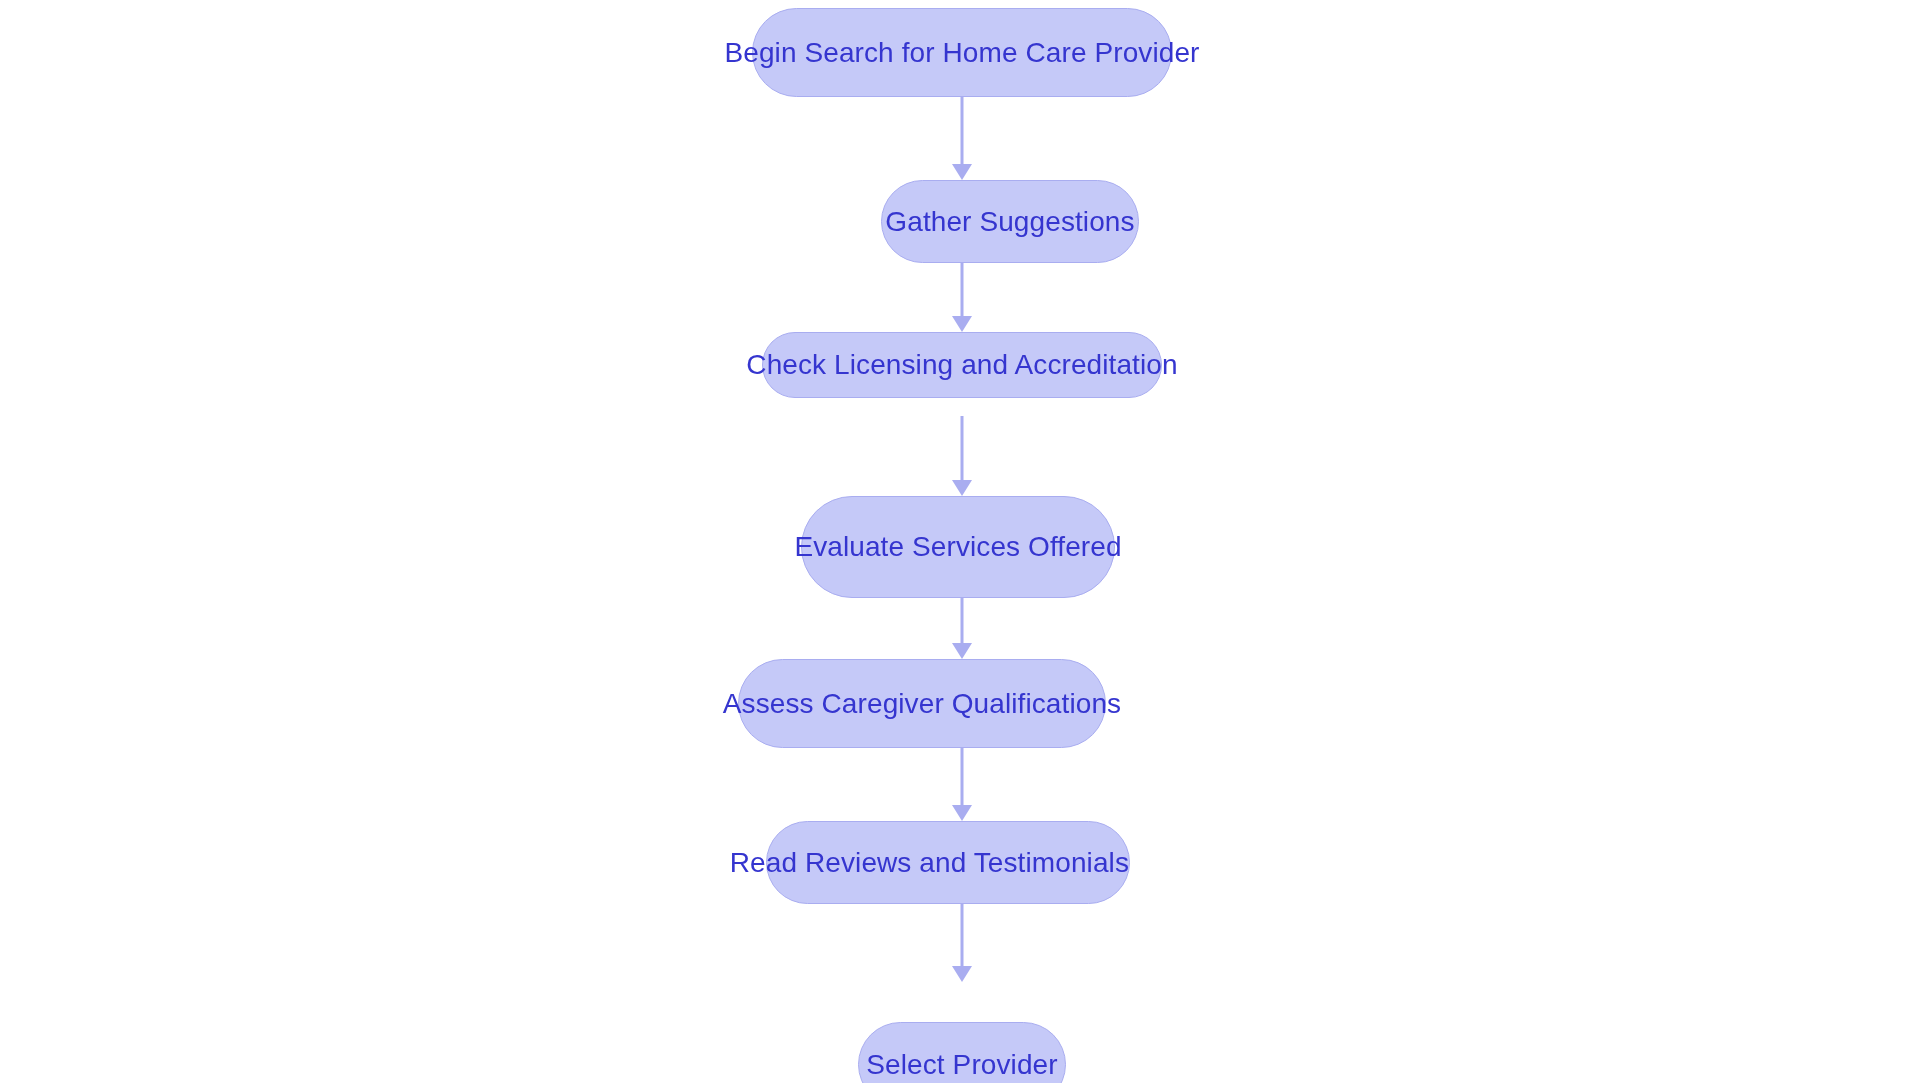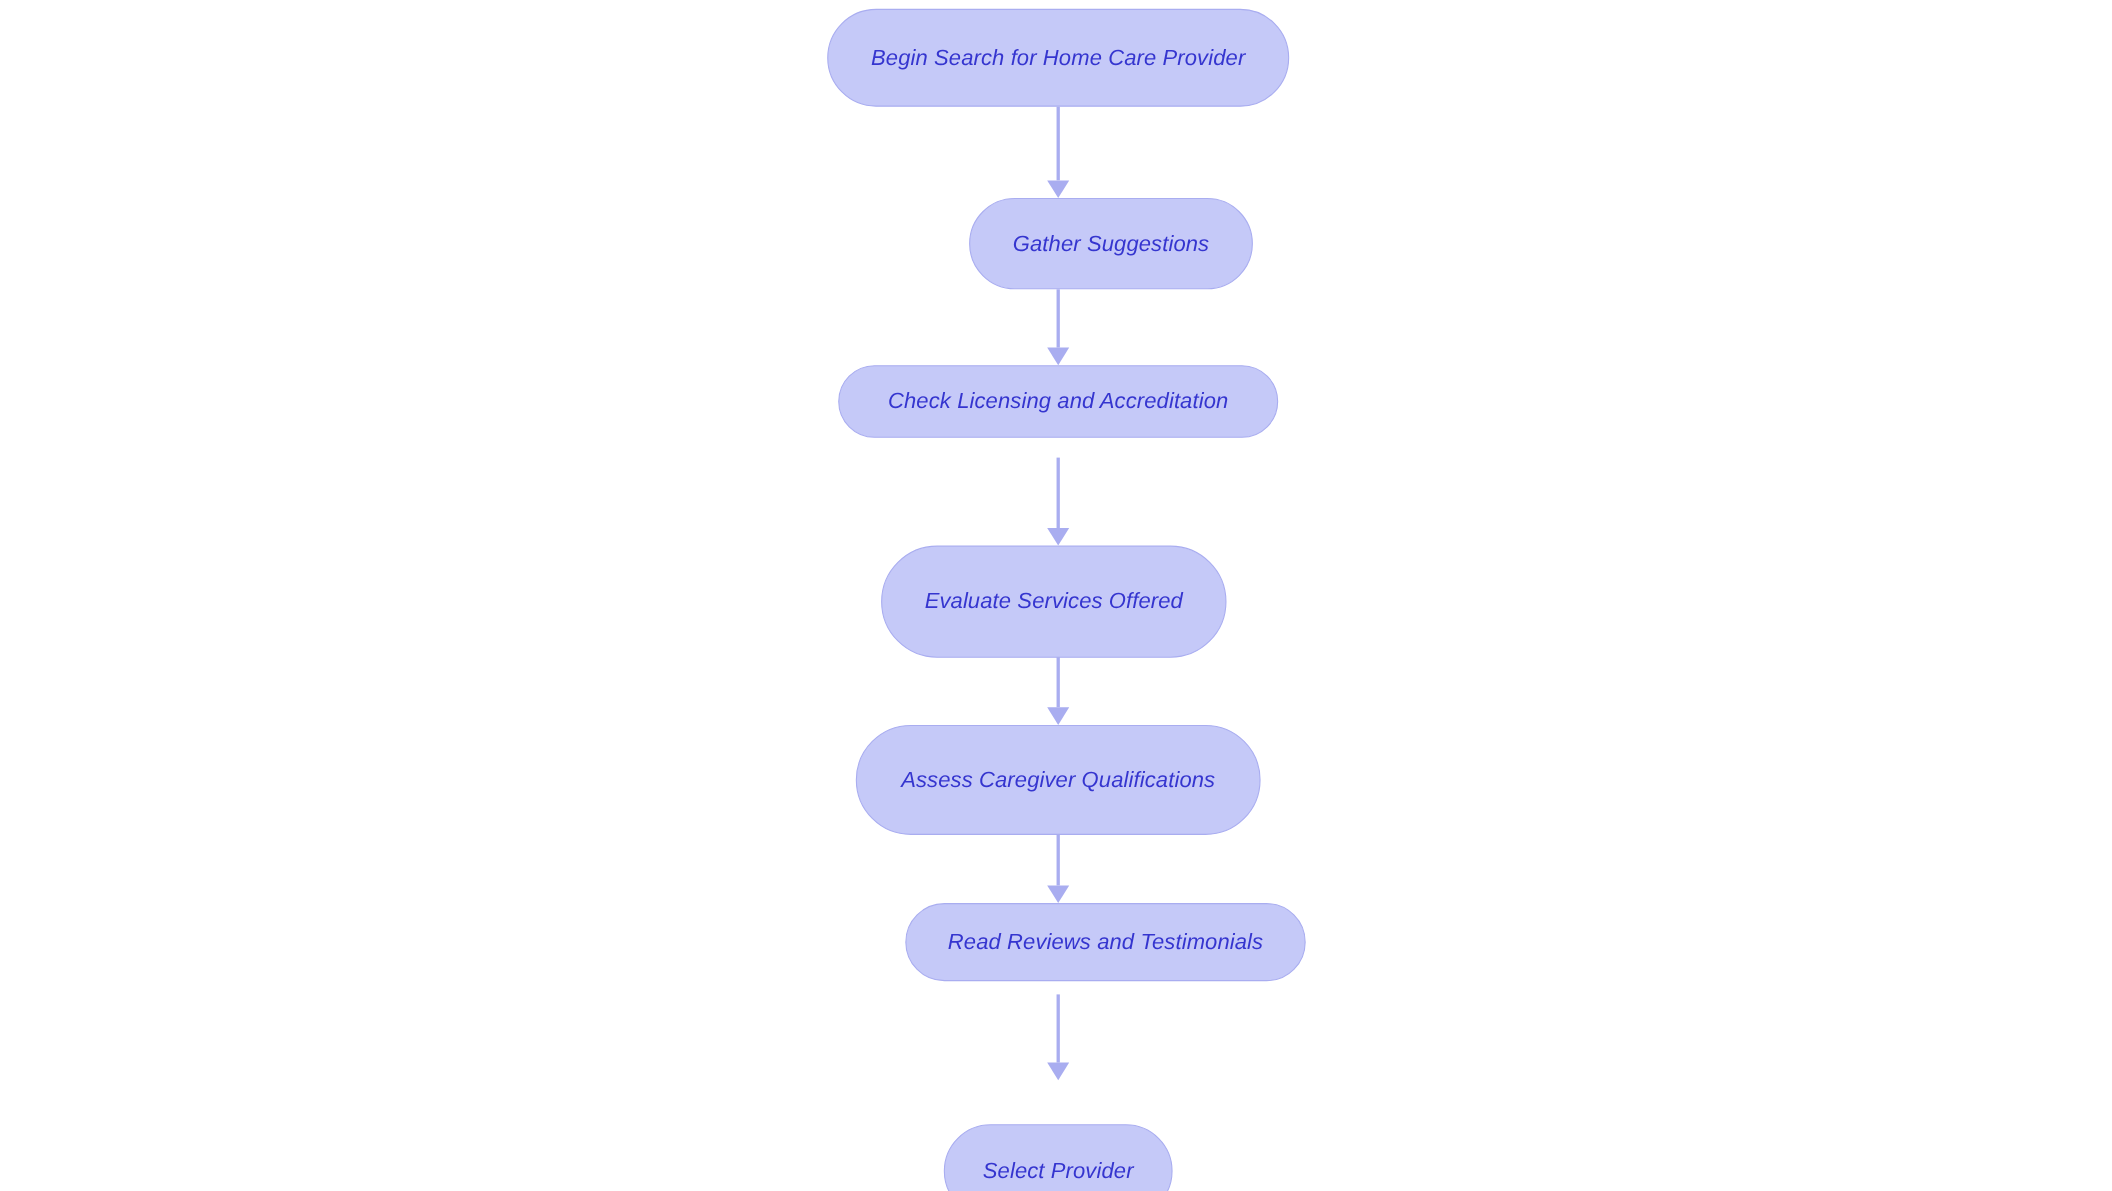--- a/index.html
+++ b/index.html
@@ -22,26 +22,25 @@
   .flow-node {
     position: absolute;
     box-sizing: border-box;
     background: #c5c9f8;
     border: 1.6px solid #a9adf0;
     border-radius: 999px;
     display: flex;
     align-items: center;
     justify-content: center;
     color: #3535cf;
-    font-size: 20px;
+    font-size: 28px;
     font-weight: 400;
     letter-spacing: 0.1px;
     white-space: nowrap;
     line-height: 1;
-    font-style: italic;
   }
   .flow-connector {
     position: absolute;
     pointer-events: none;
   }
   .flow-connector .conn-line {
     position: absolute;
     left: 50%;
     top: 0;
     transform: translateX(-50%);
@@ -104,25 +103,25 @@
   </div>
 
   <div class="flow-node" style="left:762px; top:332px; width:400px; height:66px;">
     <span>Check Licensing and Accreditation</span>
   </div>
 
   <div class="flow-node" style="left:801px; top:496px; width:314px; height:102px;">
     <span>Evaluate Services Offered</span>
   </div>
 
-  <div class="flow-node" style="left:778px; top:659px; width:368px; height:100px;">
+  <div class="flow-node" style="left:738px; top:659px; width:368px; height:89px;">
     <span>Assess Caregiver Qualifications</span>
   </div>
 
-  <div class="flow-node" style="left:823px; top:821px; width:364px; height:71px;">
+  <div class="flow-node" style="left:766px; top:821px; width:364px; height:83px;justify-content:flex-end;">
     <span>Read Reviews and Testimonials</span>
   </div>
 
   <div class="flow-node" style="left:858px; top:1022px; width:208px; height:85px;">
     <span>Select Provider</span>
   </div>
 
 </div>
 
 </body></html>

